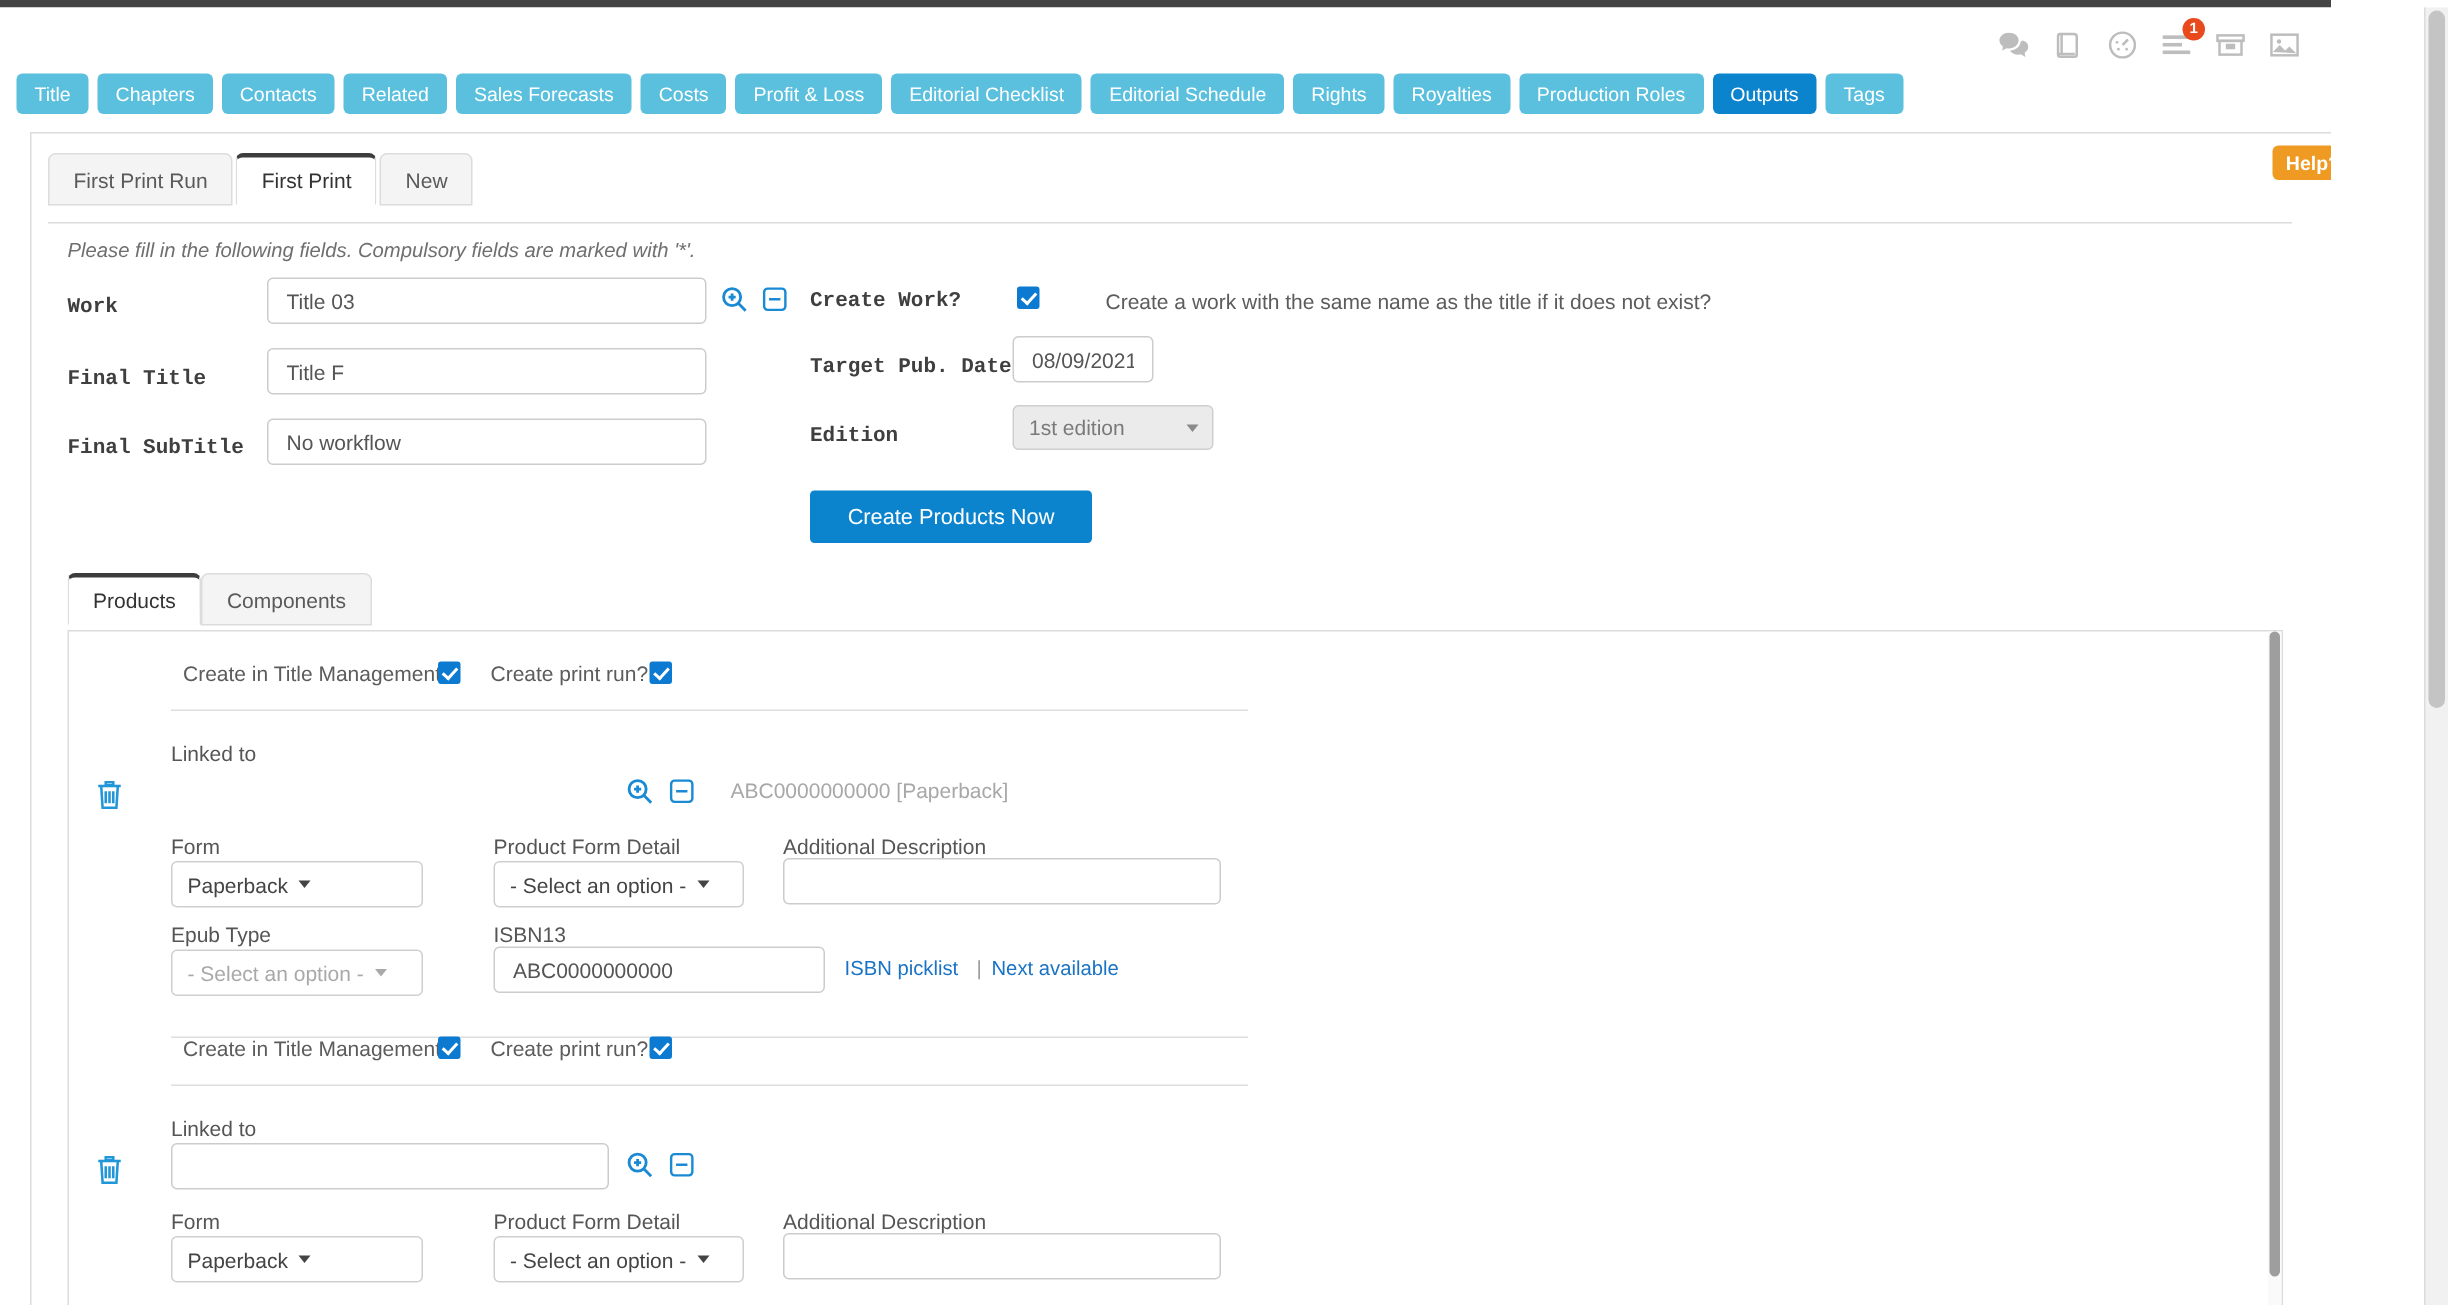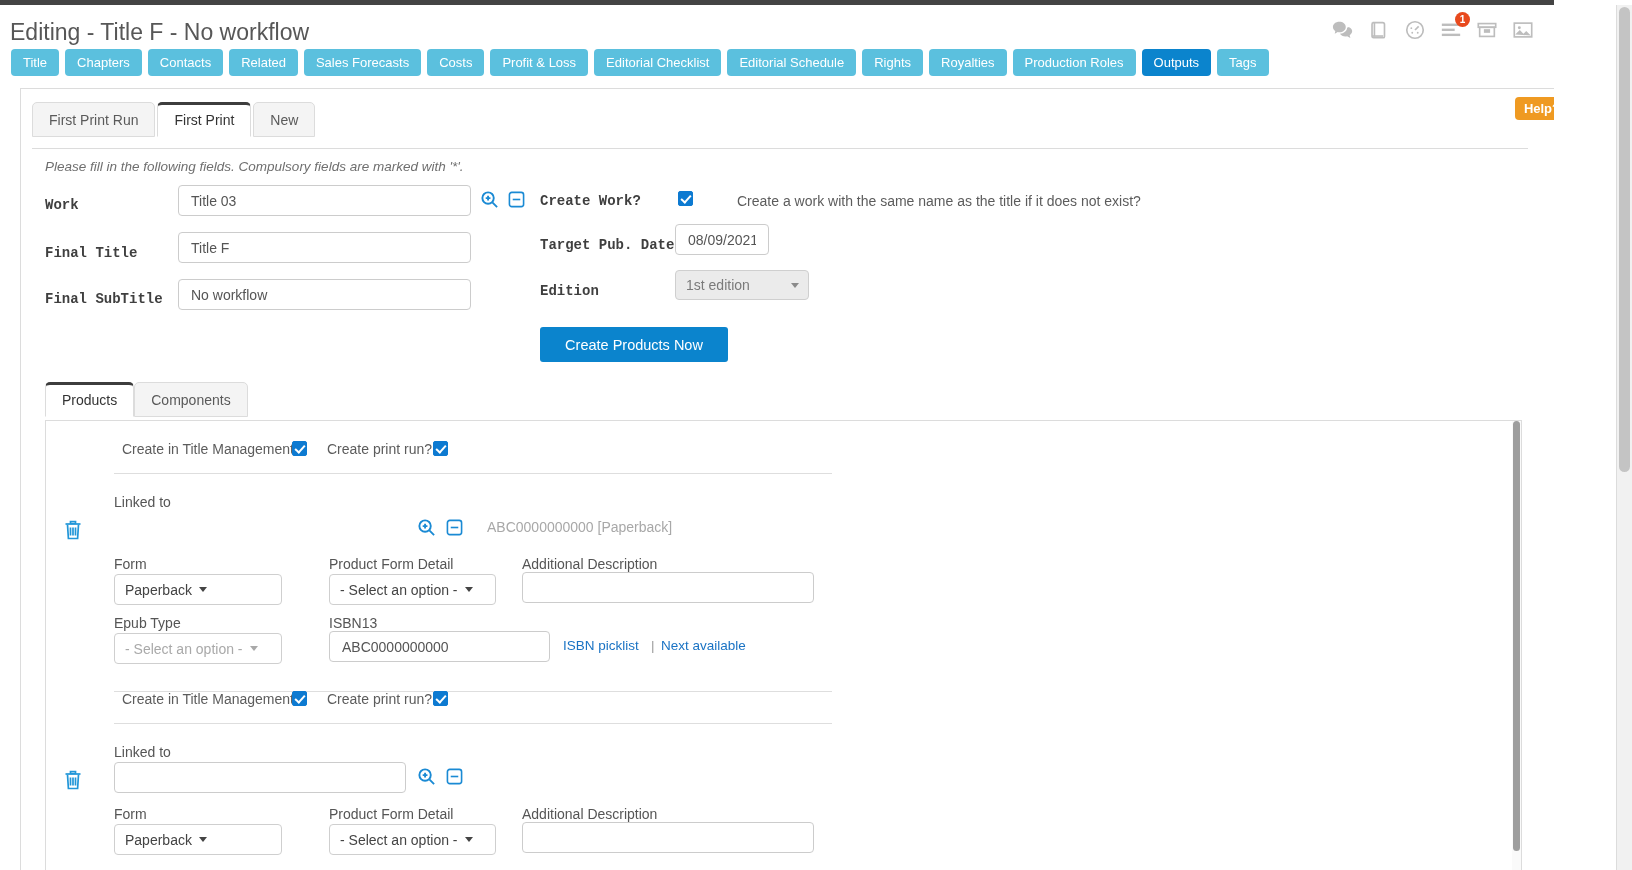--- a/index.html
+++ b/index.html
@@ -230,21 +230,20 @@
   }
 </style>
 </head>
 <body>
 
 <div class="viewport">
 
   <div class="topstrip"></div>
 
   <div class="header">
-    <div class="page-title">Editing - Title F - No workflow</div>
 
     <div class="header-icons">
       <div class="hicon">
         <svg viewBox="0 0 24 24" fill="currentColor">
             <path d="M8 3C4.1 3 1 5.5 1 8.6c0 1.8 1 3.4 2.6 4.4L3 16l3.3-1.7c.55.12 1.1.2 1.7.2 3.9 0 7-2.5 7-5.9S11.9 3 8 3z"></path>
             <path d="M16.5 9.3c0 3.7-3.6 6.6-7.8 6.8 1 1.7 3.3 2.9 6 2.9.6 0 1.2-.06 1.75-.2L20 20.7l-.7-3.1c1.7-1 2.7-2.6 2.7-4.4 0-2.2-1.9-4-4.5-4.6.1.22.1.45.1.7z"></path>
           </svg>
       </div>
       <div class="hicon">
         <svg viewBox="0 0 24 24" fill="none" stroke="currentColor" stroke-width="1.8">

